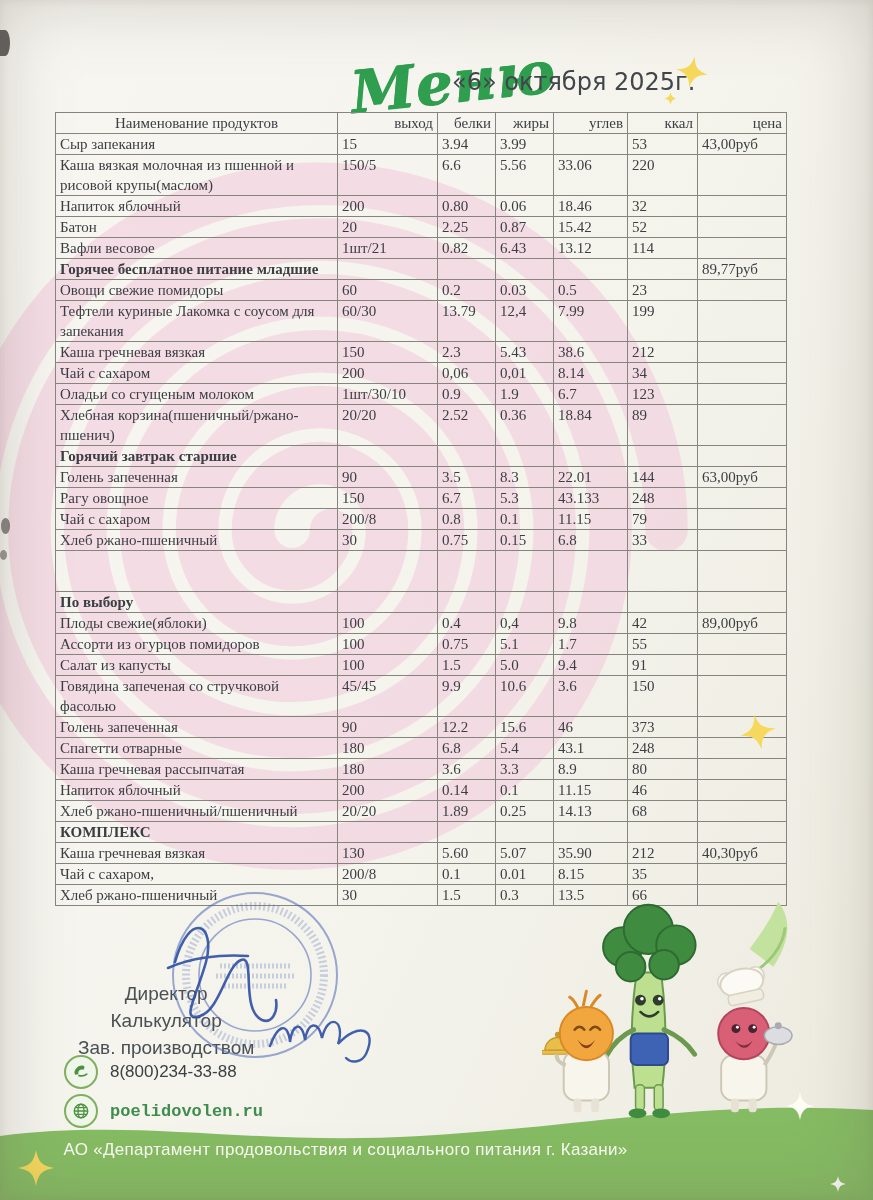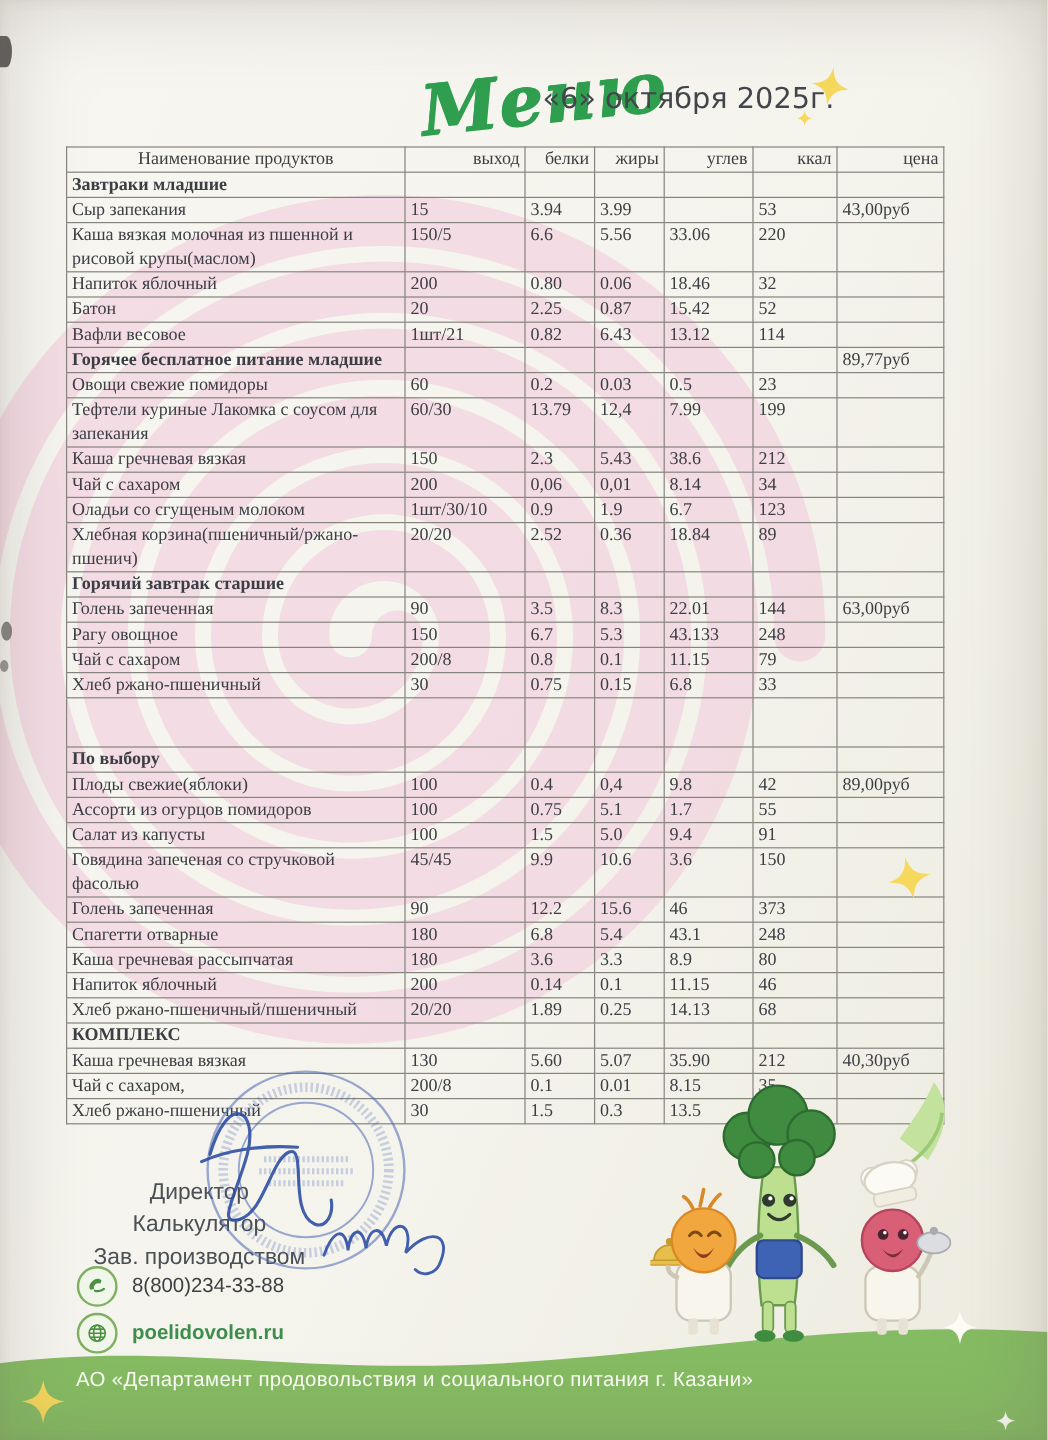--- a/index.html
+++ b/index.html
@@ -13,37 +13,37 @@
   
   .menu-script{position:absolute;left:350px;top:48px;z-index:3;
     font-family:"DejaVu Serif",serif;font-style:italic;font-weight:bold;
     font-size:58px;color:var(--menu-green,#2f9e4f);transform:rotate(-6deg);
     text-shadow:1px 0 0 currentColor, 0 1px 0 currentColor;letter-spacing:1px;}
   .date-line{position:absolute;left:452px;top:68px;z-index:3;
     font-family:"DejaVu Sans",sans-serif;font-size:24px;font-weight:500;color:#42464b;}
   
   .spiral{position:absolute;left:-60px;top:150px;width:760px;height:760px;z-index:1;}
   
-  table.menu{position:absolute;left:55px;top:122px;width:731px;z-index:3;
+  table.menu{position:absolute;left:55px;top:112px;width:731px;z-index:3;
     border-collapse:collapse;table-layout:fixed;font-size:15px;color:#3b3e43;background:transparent;}
   .menu th,.menu td{border:1px solid #85847f;padding:0 4px;vertical-align:top;
     line-height:20px;font-weight:normal;text-align:left;overflow:hidden;}
   .menu th{height:20px;text-align:right;}
   .menu th.name-h{text-align:center;}
   .menu tr.section td:first-child{font-weight:bold;}
   .menu tr.blank td{height:40px;}
   
   .stamp-overlay{position:absolute;left:120px;top:870px;width:310px;height:215px;z-index:6;}
   
   .roles{position:absolute;left:78px;top:980px;z-index:5;
     font-family:"Liberation Sans",sans-serif;font-size:19px;color:#4b5055;line-height:27px;text-align:center;}
   .contact{position:absolute;left:64px;z-index:6;display:flex;align-items:center;gap:12px;
     font-family:"Liberation Sans",sans-serif;font-size:17px;color:#3c4043;}
   .contact.phone-row{top:1055px;}
-  .contact.site-row{top:1094px;}
+  .contact.site-row{top:1094px;font-family:Liberation Mono, monospace;}
   .badge{width:30px;height:30px;border-radius:50%;background:#f0f7ea;border:2px solid #7fb05f;
     display:flex;align-items:center;justify-content:center;flex:0 0 auto;}
   .site-row .label{color:var(--site-green,#3e8d4c);font-weight:bold;}
   
   .wave{position:absolute;left:0;top:1088px;width:873px;height:112px;z-index:4;}
   .banner{position:absolute;left:0;top:1140px;width:691px;z-index:6;text-align:center;
     font-family:"Liberation Sans",sans-serif;font-size:17px;color:#fbfdf6;letter-spacing:.3px;}
   
   .mascots{position:absolute;left:542px;top:886px;width:256px;height:246px;z-index:5;}
   
@@ -81,29 +81,20 @@
         <th class="name-h">Наименование продуктов</th>
         <th>выход</th>
         <th>белки</th>
         <th>жиры</th>
         <th>углев</th>
         <th>ккал</th>
         <th>цена</th>
       </tr>
     </thead>
   <tbody>
-      <tr class="section">
-        <td>Завтраки младшие</td>
-        <td></td>
-        <td></td>
-        <td></td>
-        <td></td>
-        <td></td>
-        <td></td>
-      </tr>
       <tr class="item">
         <td>Сыр запекания</td>
         <td>15</td>
         <td>3.94</td>
         <td>3.99</td>
         <td></td>
         <td>53</td>
         <td>43,00руб</td>
       </tr>
       <tr class="item">

